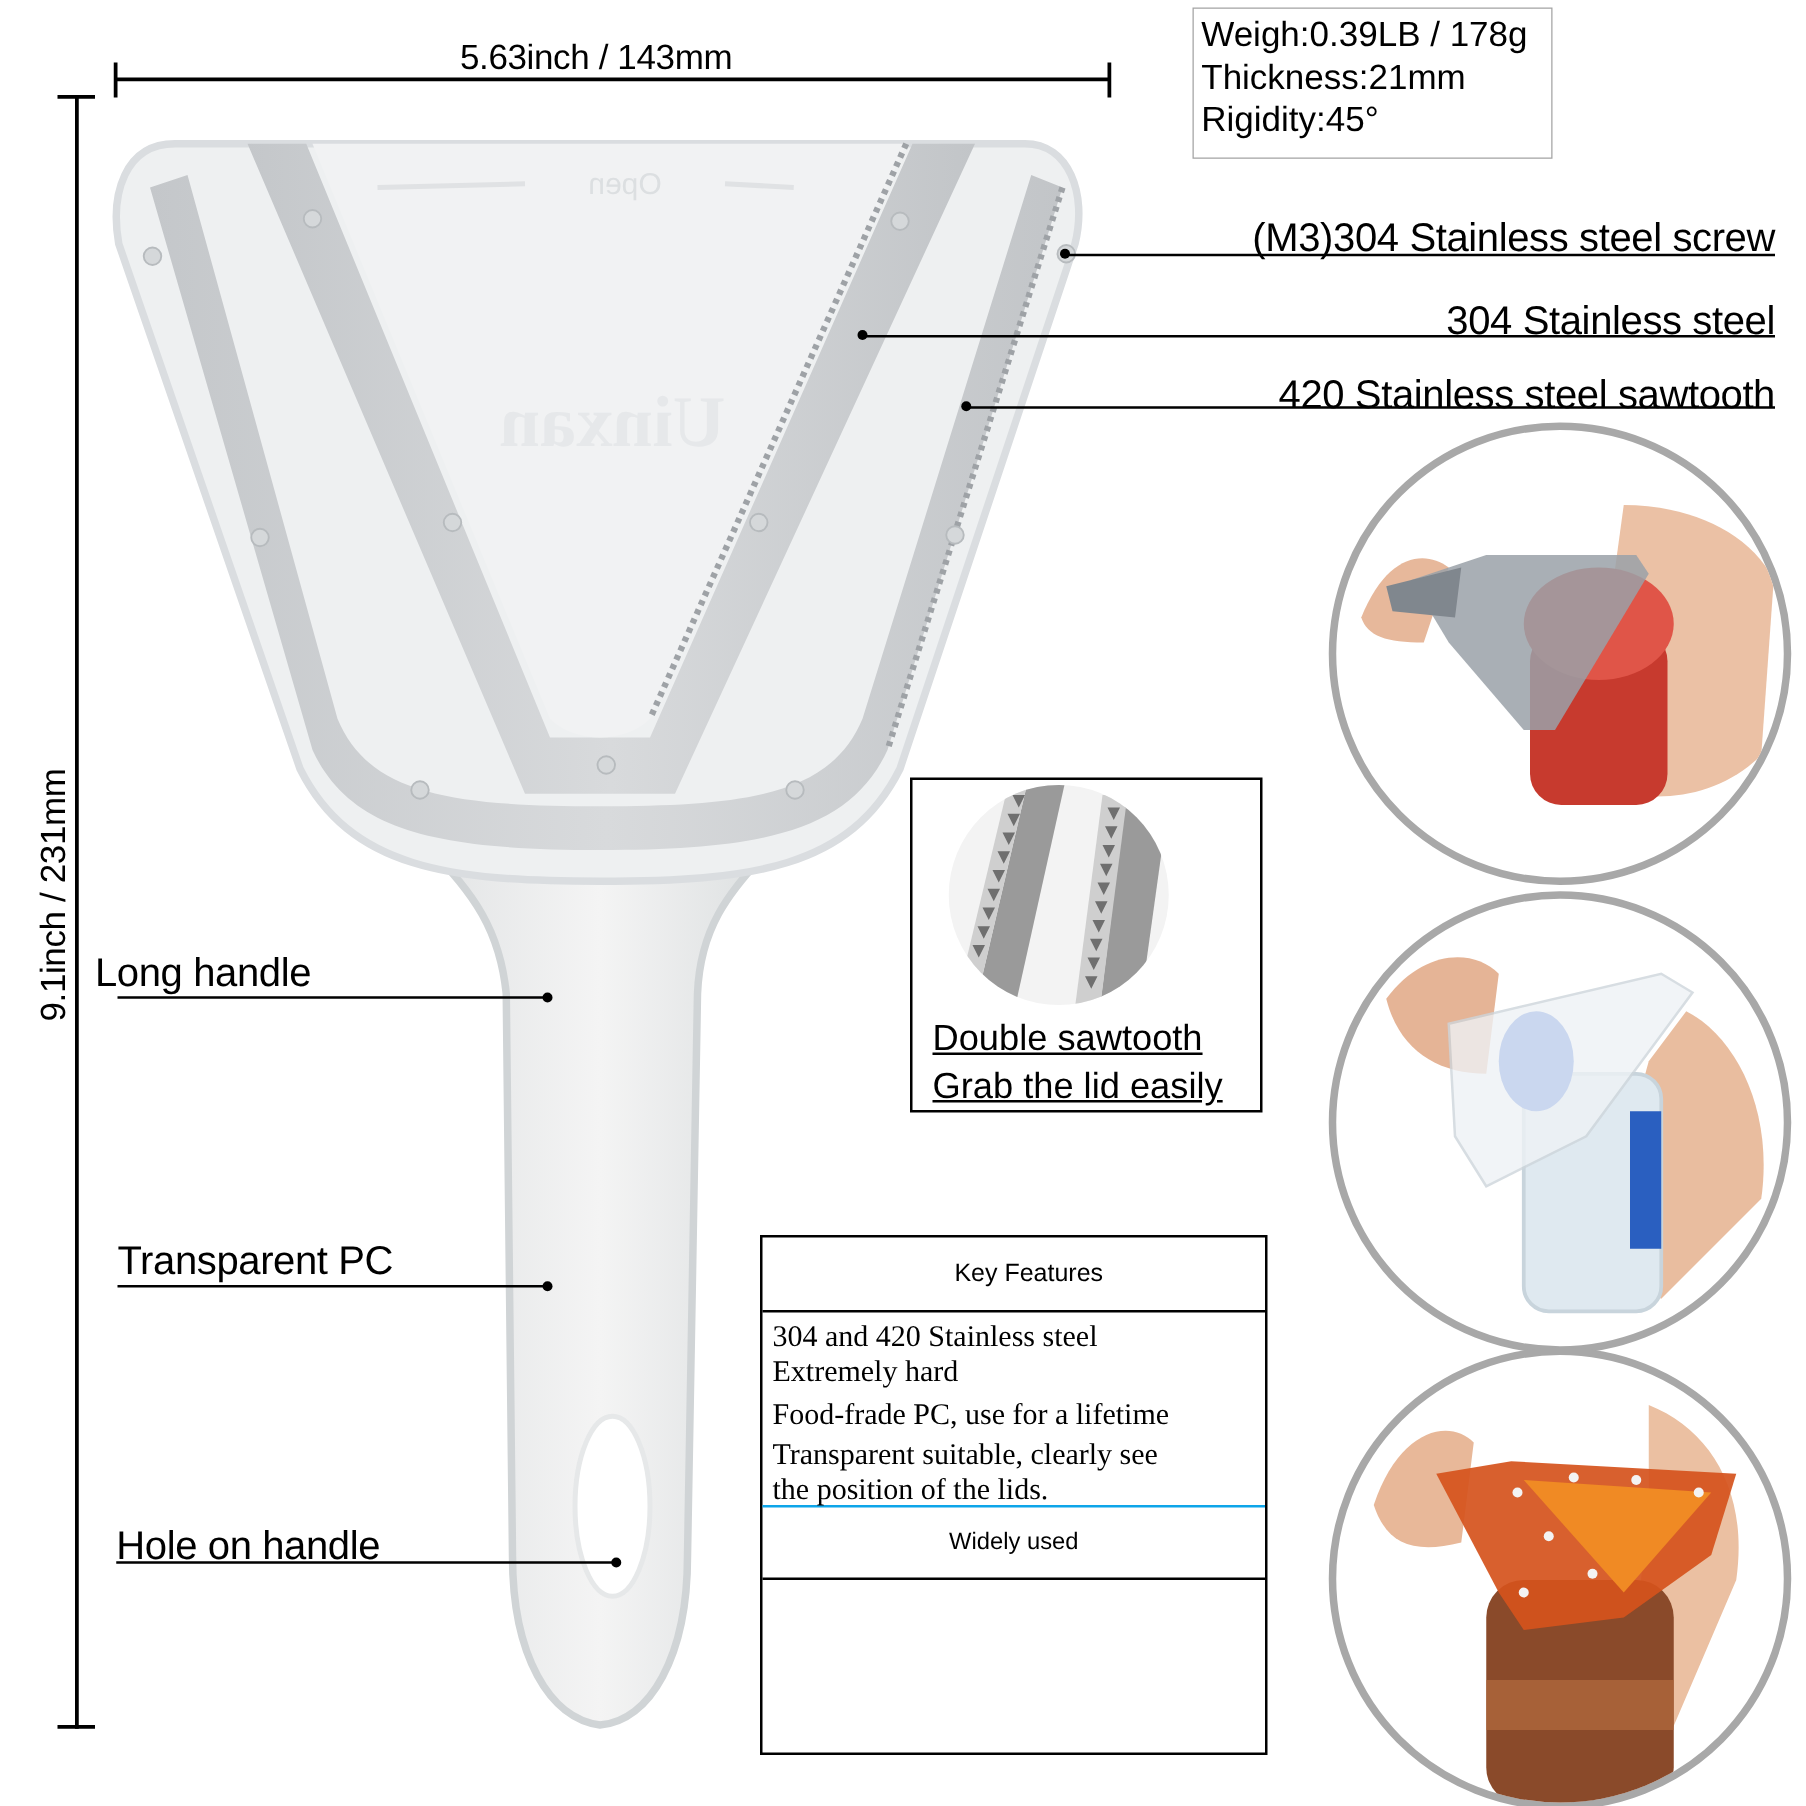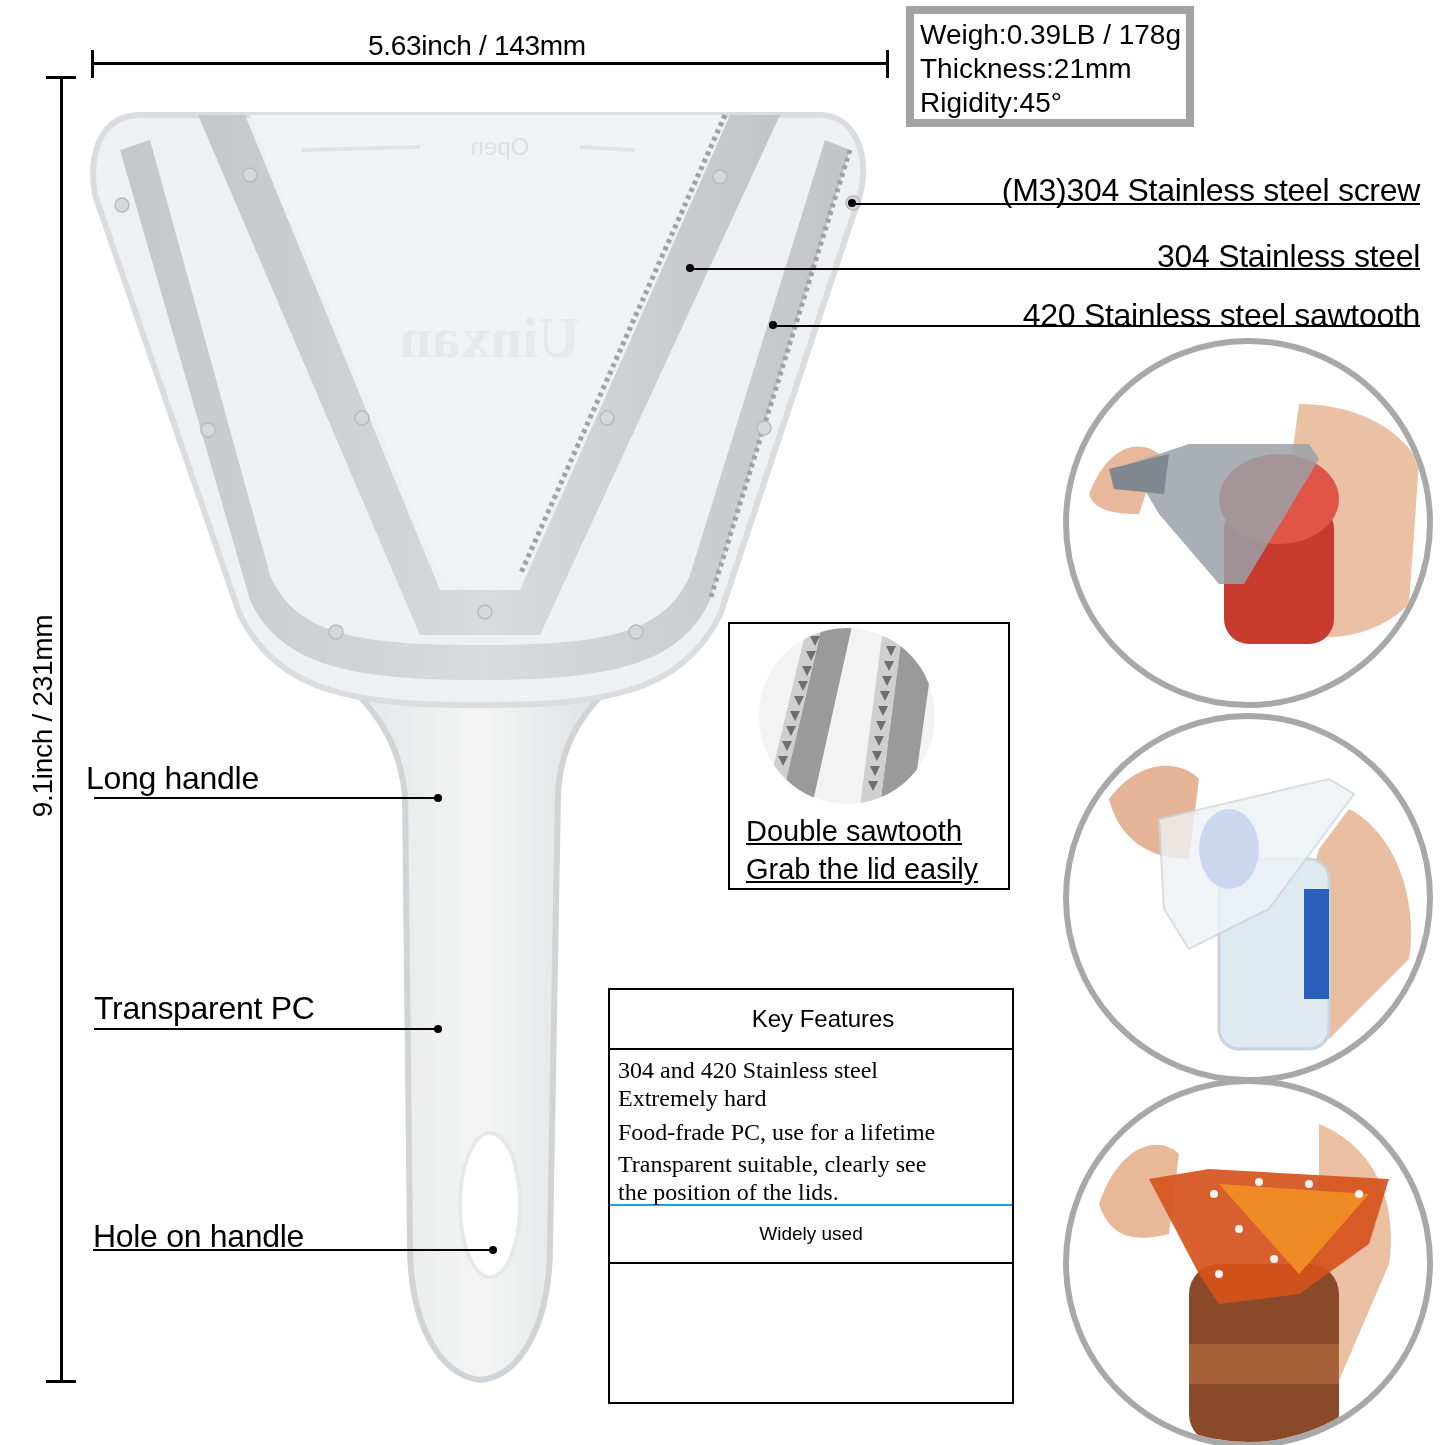--- a/index.html
+++ b/index.html
@@ -2,26 +2,26 @@
 <html><head>
 <meta charset="utf-8">
 <style>
   html, body { margin:0; padding:0; background:#ffffff; }
   body { width:1445px; height:1445px; position:relative; overflow:hidden;
          font-family:"Liberation Sans", "DejaVu Sans", sans-serif; color:#000; }
   .abs { position:absolute; }
   .lbl { font-size:32px; letter-spacing:-0.3px; white-space:nowrap; }
   .line { background:#000; height:2px; position:absolute; }
   .dot { width:8px; height:8px; border-radius:50%; background:#000; position:absolute; }
-  .specs { left:906px; top:6px; width:288px; height:121px; border:8px solid #a3a3a3; box-sizing:border-box;
+  .specs { left:954px; top:6px; width:288px; height:121px; border:1px solid #a3a3a3; box-sizing:border-box;
            padding:4px 0 0 6px; font-size:28px; line-height:34px; }
   .box { border:2px solid #000; box-sizing:border-box; background:#fff; }
   .serif { font-family:"Liberation Serif", "DejaVu Serif", serif; }
   .kf { left:608px; top:988px; width:406px; height:416px; }
-  .kf .hd { height:58px; display:flex; align-items:center; justify-content:center; font-size:24px; border-bottom:2px solid #000;padding-left:24px; }
+  .kf .hd { height:58px; display:flex; align-items:center; justify-content:center; font-size:20px; border-bottom:2px solid #000;padding-left:24px; }
   .kf .body1 { padding:6px 8px 0 8px; font-size:24px; line-height:28px; height:156px; border-bottom:2px solid #0ea5e9; box-sizing:border-box; }
   .kf .hd2 { height:56px; display:flex; align-items:center; justify-content:center; font-size:19px; border-bottom:2px solid #000; }
   .kf .body2 { padding:10px 8px 0 8px; font-size:24px; line-height:26px; }
   .circle { position:absolute; width:370px; height:370px; border-radius:50%; border:6px solid #a8a8a8; box-sizing:border-box; background:#fff; overflow:hidden; }
   .sawbox { left:728px; top:622px; width:282px; height:268px; }
   .sawbox .cap { position:absolute; left:16px; top:188px; font-size:29px; line-height:38px; white-space:nowrap;text-decoration:underline; }
 </style>
 </head>
 <body>
 
@@ -103,21 +103,21 @@
   <div class="line" style="left:690px;top:268px;width:730px;"></div>
   <div class="dot" style="left:686px;top:264px;"></div>
 </div>
 <div>
   <div class="abs lbl" style="right:25px;top:297px;">420 Stainless steel sawtooth</div>
   <div class="line" style="left:773px;top:325px;width:647px;"></div>
   <div class="dot" style="left:769px;top:321px;"></div>
 </div>
 
 <div>
-  <div class="abs lbl" style="left:86px;top:760px;">Long handle</div>
+  <div class="abs lbl" style="left:76px;top:760px;">Long handle</div>
   <div class="line" style="left:94px;top:797px;width:344px;"></div>
   <div class="dot" style="left:434px;top:794px;"></div>
 </div>
 <div>
   <div class="abs lbl" style="left:94px;top:990px;">Transparent PC</div>
   <div class="line" style="left:94px;top:1028px;width:344px;"></div>
   <div class="dot" style="left:434px;top:1025px;"></div>
 </div>
 <div>
   <div class="abs lbl" style="left:93px;top:1218px;">Hole on handle</div>

